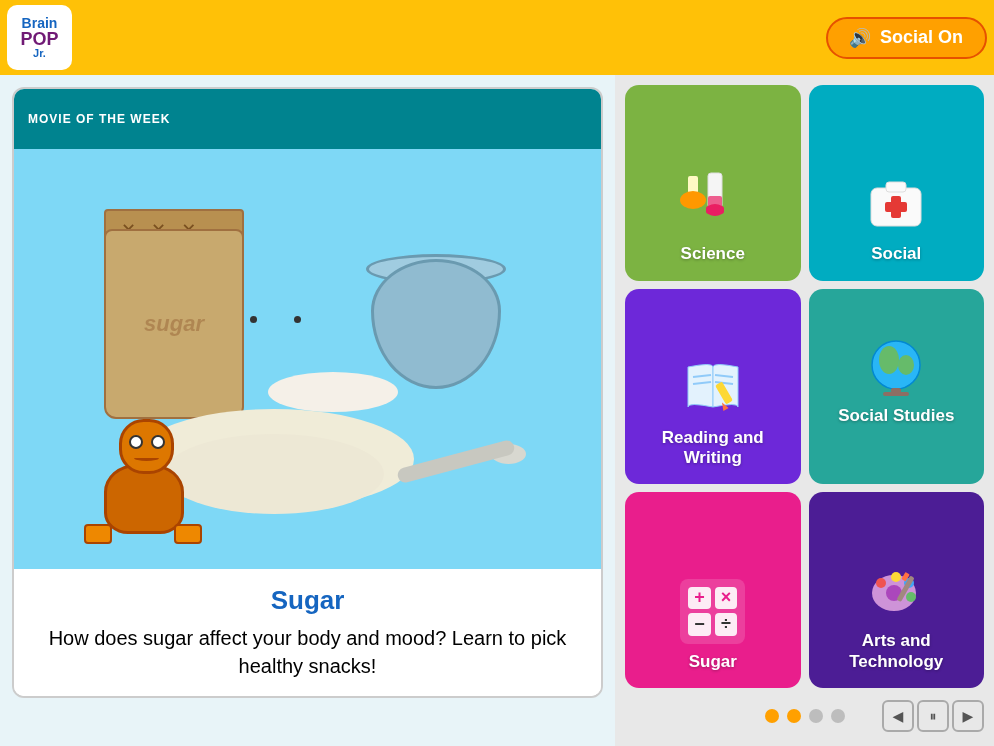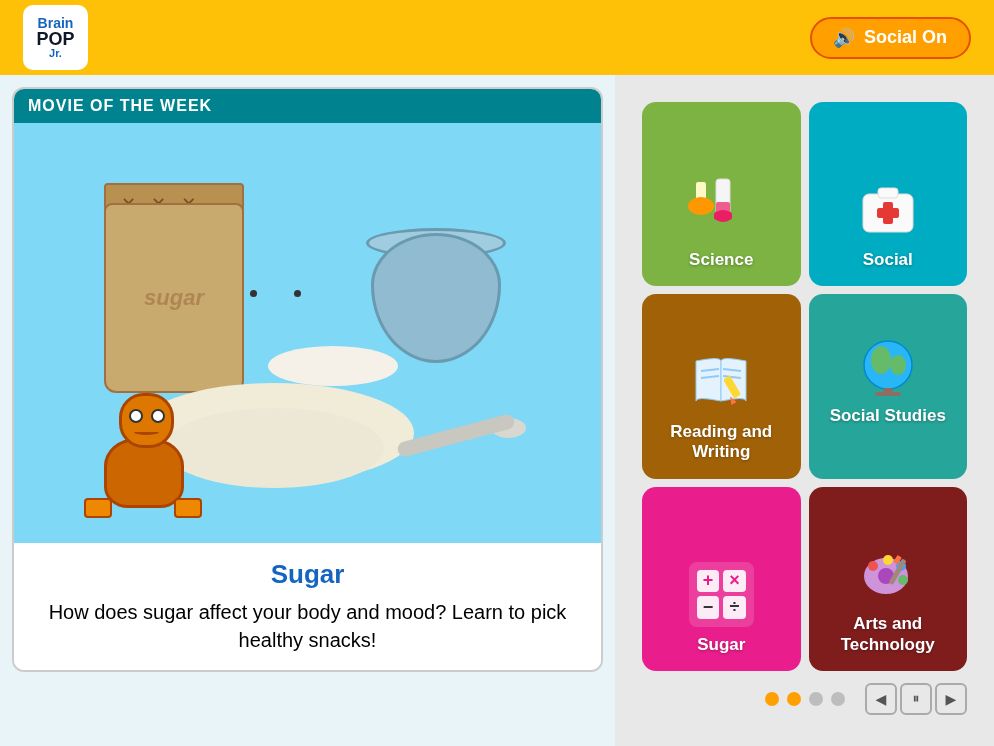--- a/index.html
+++ b/index.html
@@ -11,21 +11,21 @@
       background: #f0f0f0;
     }
 
     
     #header {
       width: 994px;
       height: 75px;
       background: #FFC107;
       display: flex;
       align-items: center;
-      padding: 0 23px;
+      padding: 0 7px;
       position: relative;
     }
     #logo {
       width: 65px;
       height: 65px;
       background: white;
       border-radius: 10px;
       display: flex;
       align-items: center;
       justify-content: center;
@@ -37,21 +37,21 @@
     }
     .logo-brain {
       font-size: 14px;
       font-weight: 900;
       color: #1565C0;
       line-height: 1;
     }
     .logo-pop {
       font-size: 18px;
       font-weight: 900;
-      color: #0f172a;
+      color: #701a75;
       line-height: 1;
     }
     .logo-jr {
       font-size: 11px;
       color: #1565C0;
       font-weight: bold;
       line-height: 1;
     }
 
     #sound-btn {
@@ -102,23 +102,23 @@
     #movie-card {
       background: white;
       border-radius: 12px;
       overflow: hidden;
       border: 2px solid #ccc;
     }
 
     #movie-header {
       background: #00838F;
       color: white;
-      font-size: 16px;
-      font-weight: bold;
-      padding: 8px 14px;
+      font-size: 12px;
+      font-weight: bold;
+      padding: 23px 14px;
       letter-spacing: 1px;
     }
 
     #movie-image {
       width: 100%;
       height: 420px;
       background: #7ED8F6;
       display: flex;
       align-items: center;
       justify-content: center;
@@ -349,21 +349,21 @@
     #movie-desc {
       font-size: 20px;
       color: #000000;
       line-height: 1.4;
     }
 
     
     #category-panel {
       width: 379px;
       height: 671px;
-      padding: 27px;
+      padding: 10px;
       background: #e8e8e8;
       display: flex;
       flex-direction: column;
       gap: 8px;
     }
 
     .cat-row {
       display: flex;
       gap: 8px;
       flex: 1;
@@ -389,27 +389,27 @@
       text-align: center;
       text-shadow: 0 1px 3px rgba(0,0,0,0.3);
       line-height: 1.2;
     }
 
     
     .tile-science { background: #7CB342; }
     
     .tile-health { background: #00ACC1; }
     
-    .tile-reading { background: #a16207; }
+    .tile-reading { background: #6d28d9; }
     
     .tile-social { background: #26A69A; justify-content: center; }
     
     .tile-math { background: #E91E8C; }
     
-    .tile-arts { background: #7f1d1d; }
+    .tile-arts { background: #4c1d95; }
 
     
     #pagination {
       height: 40px;
       background: #e8e8e8;
       display: flex;
       align-items: center;
       justify-content: center;
       gap: 8px;
       position: relative;

